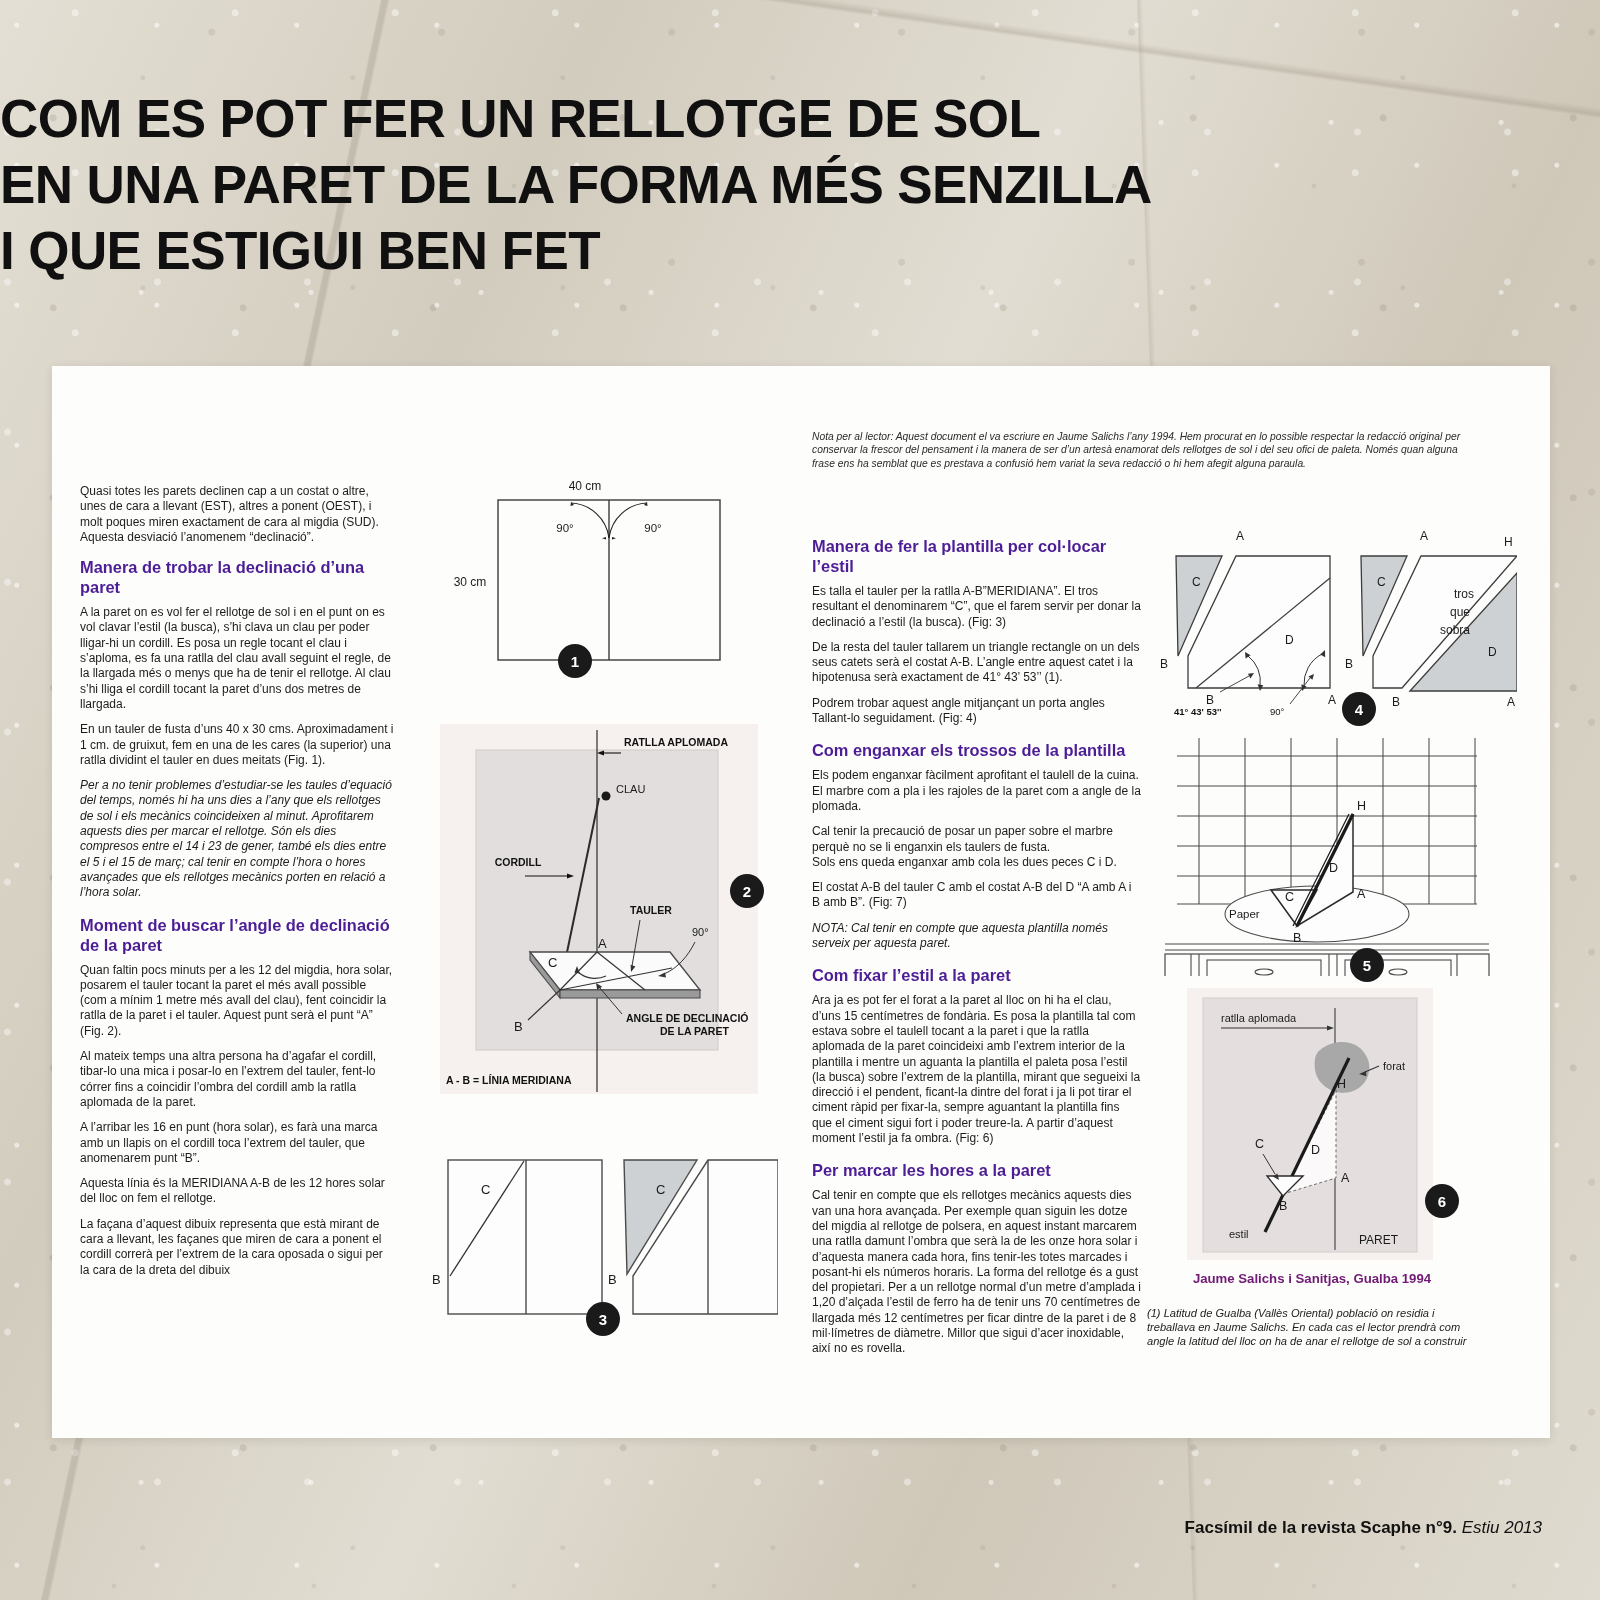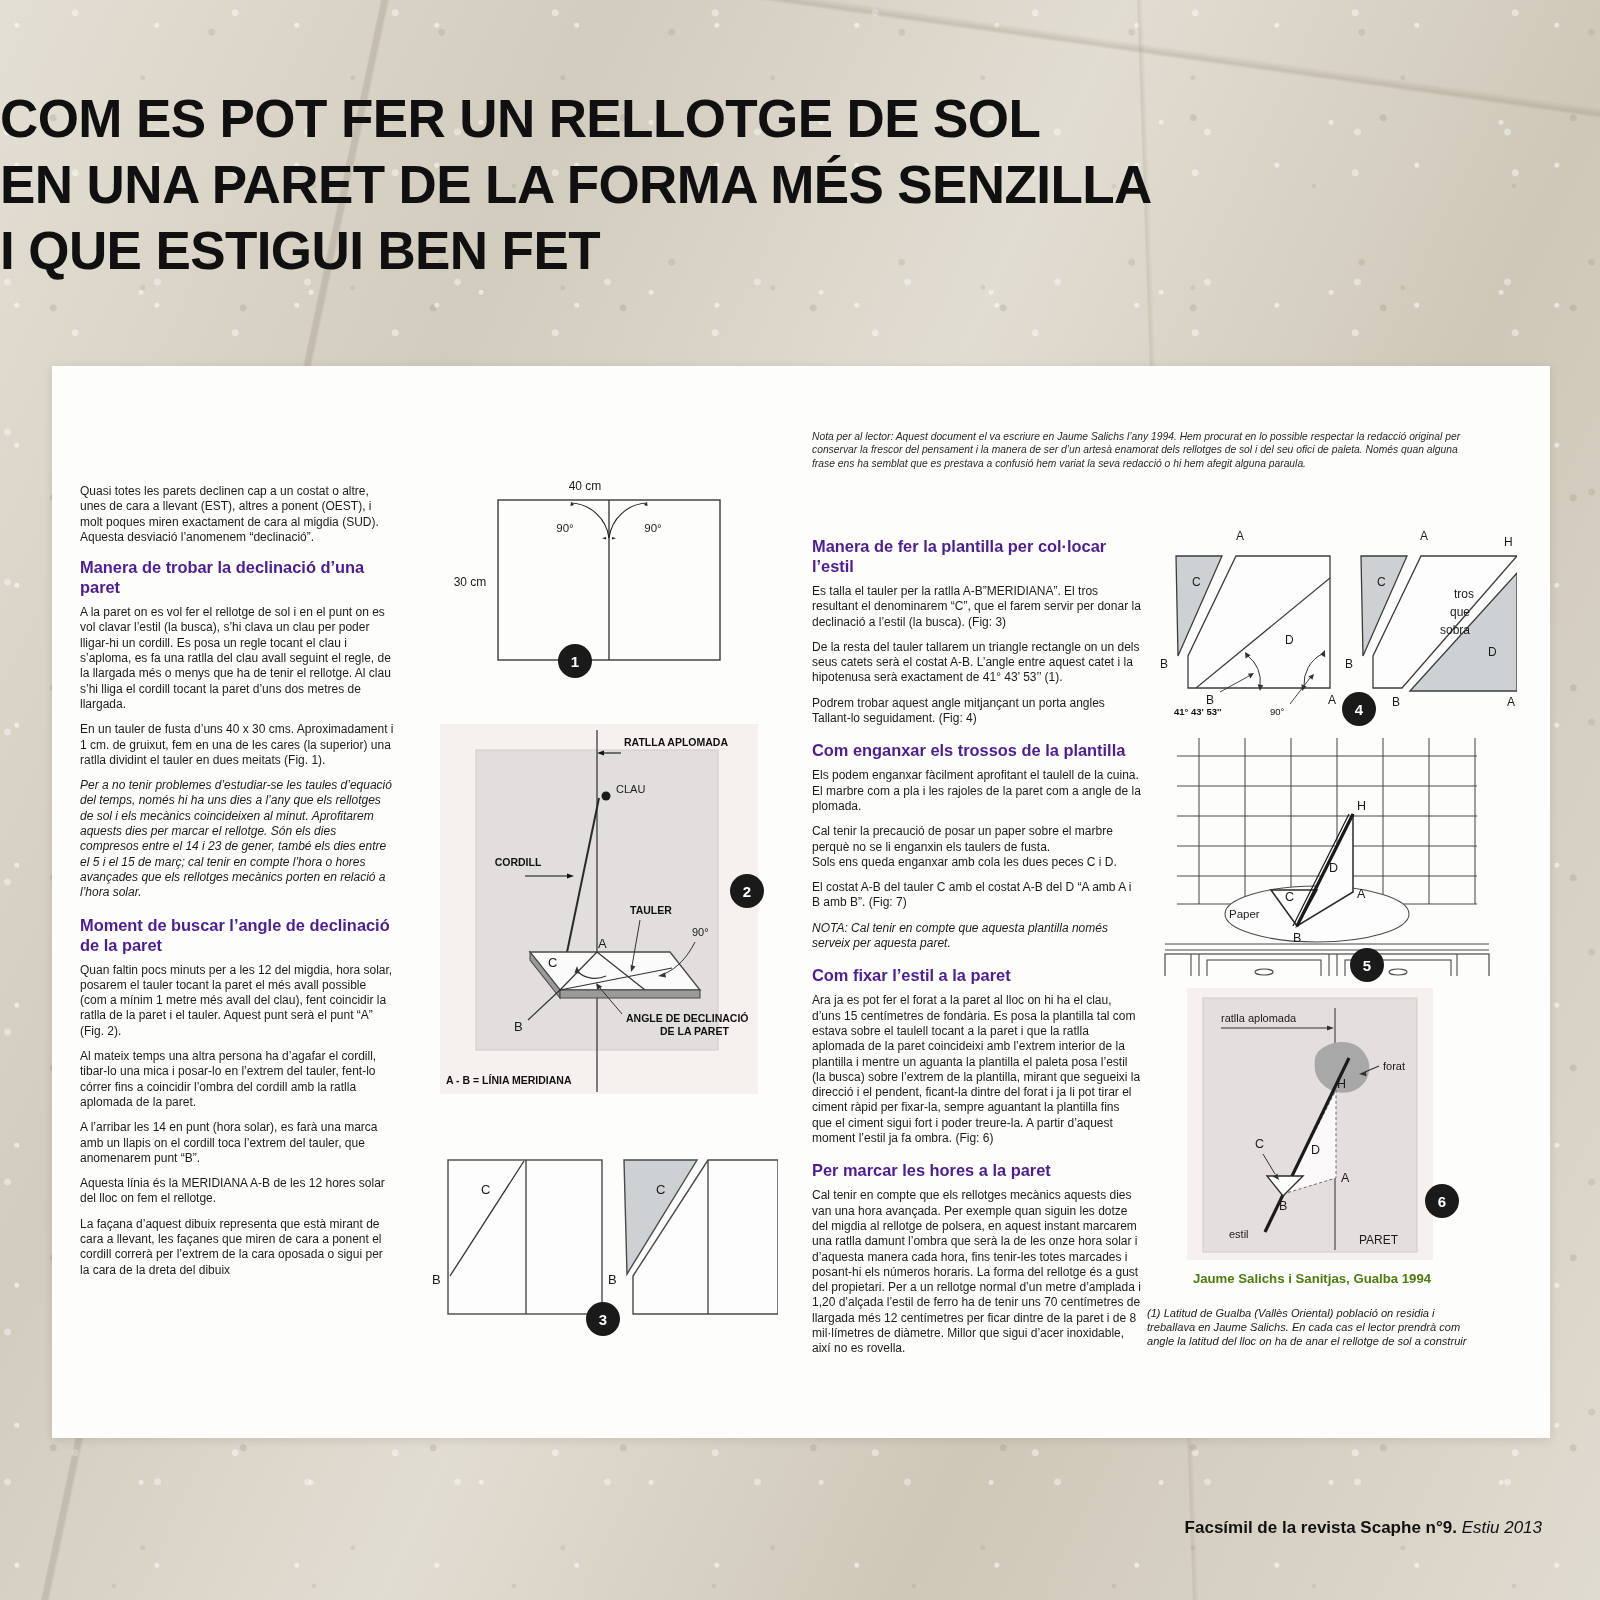--- a/index.html
+++ b/index.html
@@ -78,21 +78,21 @@
     color: #4c1d95;
   }
   .h.first { margin-top: 12px; }
 
   
   #col-left   { position:absolute; left: 28px;  top: 118px; width: 314px; }
   #note       { position:absolute; left: 760px; top: 64px;  width: 660px;
                 font-style: italic; font-size: 10.3px; line-height: 13.4px; color:#2a2a2a; }
   #col-mid    { position:absolute; left: 760px; top: 158px; width: 330px; }
   #credit     { position:absolute; left: 1095px; top: 905px; width: 330px;
-                text-align:center; font-weight:700; font-size: 13.2px; color:#4d7c0f; }
+                text-align:center; font-weight:700; font-size: 13.2px; color:#701a75; }
   #footnote   { position:absolute; left: 1095px; top: 940px; width: 330px;
                 font-style: italic; font-size: 11.1px; line-height: 14.2px; color:#1c1c1c; }
 
   
   .badge {
     position: absolute;
     width: 34px; height: 34px; border-radius: 50%;
     background: #1a1a1a; color: #fff;
     font-weight: 700; font-size: 15px;
     display: flex; align-items: center; justify-content: center;
@@ -126,21 +126,21 @@
 
   <div id="col-left" class="body-col">
     <p class="p">Quasi totes les parets declinen cap a un costat o altre, unes de cara a llevant (EST), altres a ponent (OEST), i molt poques miren exactament de cara al migdia (SUD). Aquesta desviació l’anomenem “declinació”.</p>
     <h2 class="h first">Manera de trobar la declinació d’una paret</h2>
     <p class="p">A la paret on es vol fer el rellotge de sol i en el punt on es vol clavar l’estil (la busca), s’hi clava un clau per poder lligar-hi un cordill. Es posa un regle tocant el clau i s’aploma, es fa una ratlla del clau avall seguint el regle, de la llargada més o menys que ha de tenir el rellotge. Al clau s’hi lliga el cordill tocant la paret d’uns dos metres de llargada.</p>
     <p class="p">En un tauler de fusta d’uns 40 x 30 cms. Aproximadament i 1 cm. de gruixut, fem en una de les cares (la superior) una ratlla dividint el tauler en dues meitats (Fig. 1).</p>
     <p class="p it">Per a no tenir problemes d’estudiar-se les taules d’equació del temps, només hi ha uns dies a l’any que els rellotges de sol i els mecànics coincideixen al minut. Aprofitarem aquests dies per marcar el rellotge. Són els dies compresos entre el 14 i 23 de gener, també els dies entre el 5 i el 15 de març; cal tenir en compte l’hora o hores avançades que els rellotges mecànics porten en relació a l’hora solar.</p>
     <h2 class="h">Moment de buscar l’angle de declinació de la paret</h2>
     <p class="p">Quan faltin pocs minuts per a les 12 del migdia, hora solar, posarem el tauler tocant la paret el més avall possible (com a mínim 1 metre més avall del clau), fent coincidir la ratlla de la paret i el tauler. Aquest punt serà el punt “A” (Fig. 2).</p>
     <p class="p">Al mateix temps una altra persona ha d’agafar el cordill, tibar-lo una mica i posar-lo en l’extrem del tauler, fent-lo córrer fins a coincidir l’ombra del cordill amb la ratlla aplomada de la paret.</p>
-    <p class="p">A l’arribar les 14 en punt (hora solar), es farà una marca amb un llapis on el cordill toca l’extrem del tauler, que anomenarem punt “B”.</p>
+    <p class="p">A l’arribar les 16 en punt (hora solar), es farà una marca amb un llapis on el cordill toca l’extrem del tauler, que anomenarem punt “B”.</p>
     <p class="p">Aquesta línia és la MERIDIANA A-B de les 12 hores solar del lloc on fem el rellotge.</p>
     <p class="p">La façana d’aquest dibuix representa que està mirant de cara a llevant, les façanes que miren de cara a ponent el cordill correrà per l’extrem de la cara oposada o sigui per la cara de la dreta del dibuix</p>
   </div>
 
   <div id="note">Nota per al lector: Aquest document el va escriure en Jaume Salichs l’any 1994. Hem procurat en lo possible respectar la redacció original per conservar la frescor del pensament i la manera de ser d’un artesà enamorat dels rellotges de sol i del seu ofici de paleta. Només quan alguna frase ens ha semblat que es prestava a confusió hem variat la seva redacció o hi hem afegit alguna paraula.</div>
 
   <div id="col-mid" class="body-col">
     <h2 class="h first">Manera de fer la plantilla per col·locar l’estil</h2>
     <p class="p">Es talla el tauler per la ratlla A-B”MERIDIANA”. El tros resultant el denominarem “C”, que el farem servir per donar la declinació a l’estil (la busca). (Fig: 3)</p>
     <p class="p">De la resta del tauler tallarem un triangle rectangle on un dels seus catets serà el costat A-B. L’angle entre aquest catet i la hipotenusa serà exactament de 41° 43’ 53’’ (1).</p>

